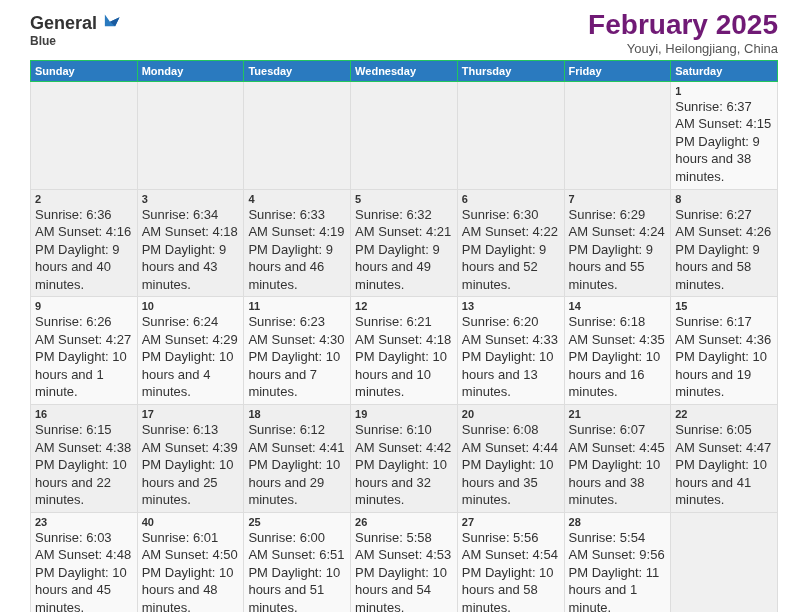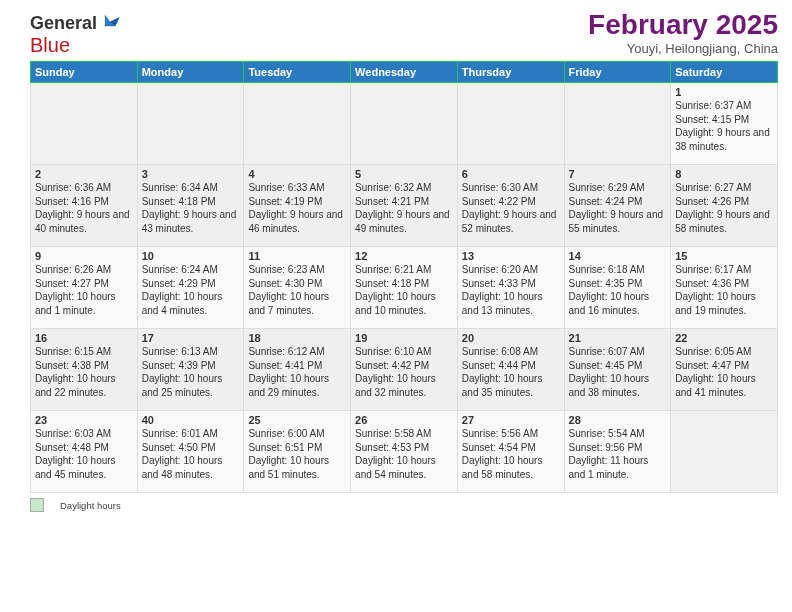--- a/index.html
+++ b/index.html
@@ -31,23 +31,23 @@
     .logo-text {
       display: flex;
       align-items: flex-end;
     }
     .logo-general {
       font-size: 18px;
       font-weight: bold;
       color: #333;
     }
     .logo-blue {
-      font-size: 20px;
-      font-weight: normal;
-      color: #b91c1c;
+      font-size: 12px;
+      font-weight: bold;
+      color: #404040;
     }
     .logo-icon {
       width: 22px;
       height: 22px;
       margin-left: 2px;
       margin-bottom: 2px;
     }
     .title-area {
       text-align: right;
     }
@@ -95,21 +95,21 @@
     .calendar thead tr th {
       background: #2a7abf;
     }
     .day-number {
       font-size: 11px;
       font-weight: bold;
       display: block;
       margin-bottom: 1px;
     }
     .day-info {
-      font-size: 10px;
+      font-size: 13px;
       line-height: 1.35;
       color: #333;
     }
     .empty-cell {
       background: #f0f0f0 !important;
     }
     .footer {
       margin-top: 5px;
       font-size: 9.5px;
       color: #444;

